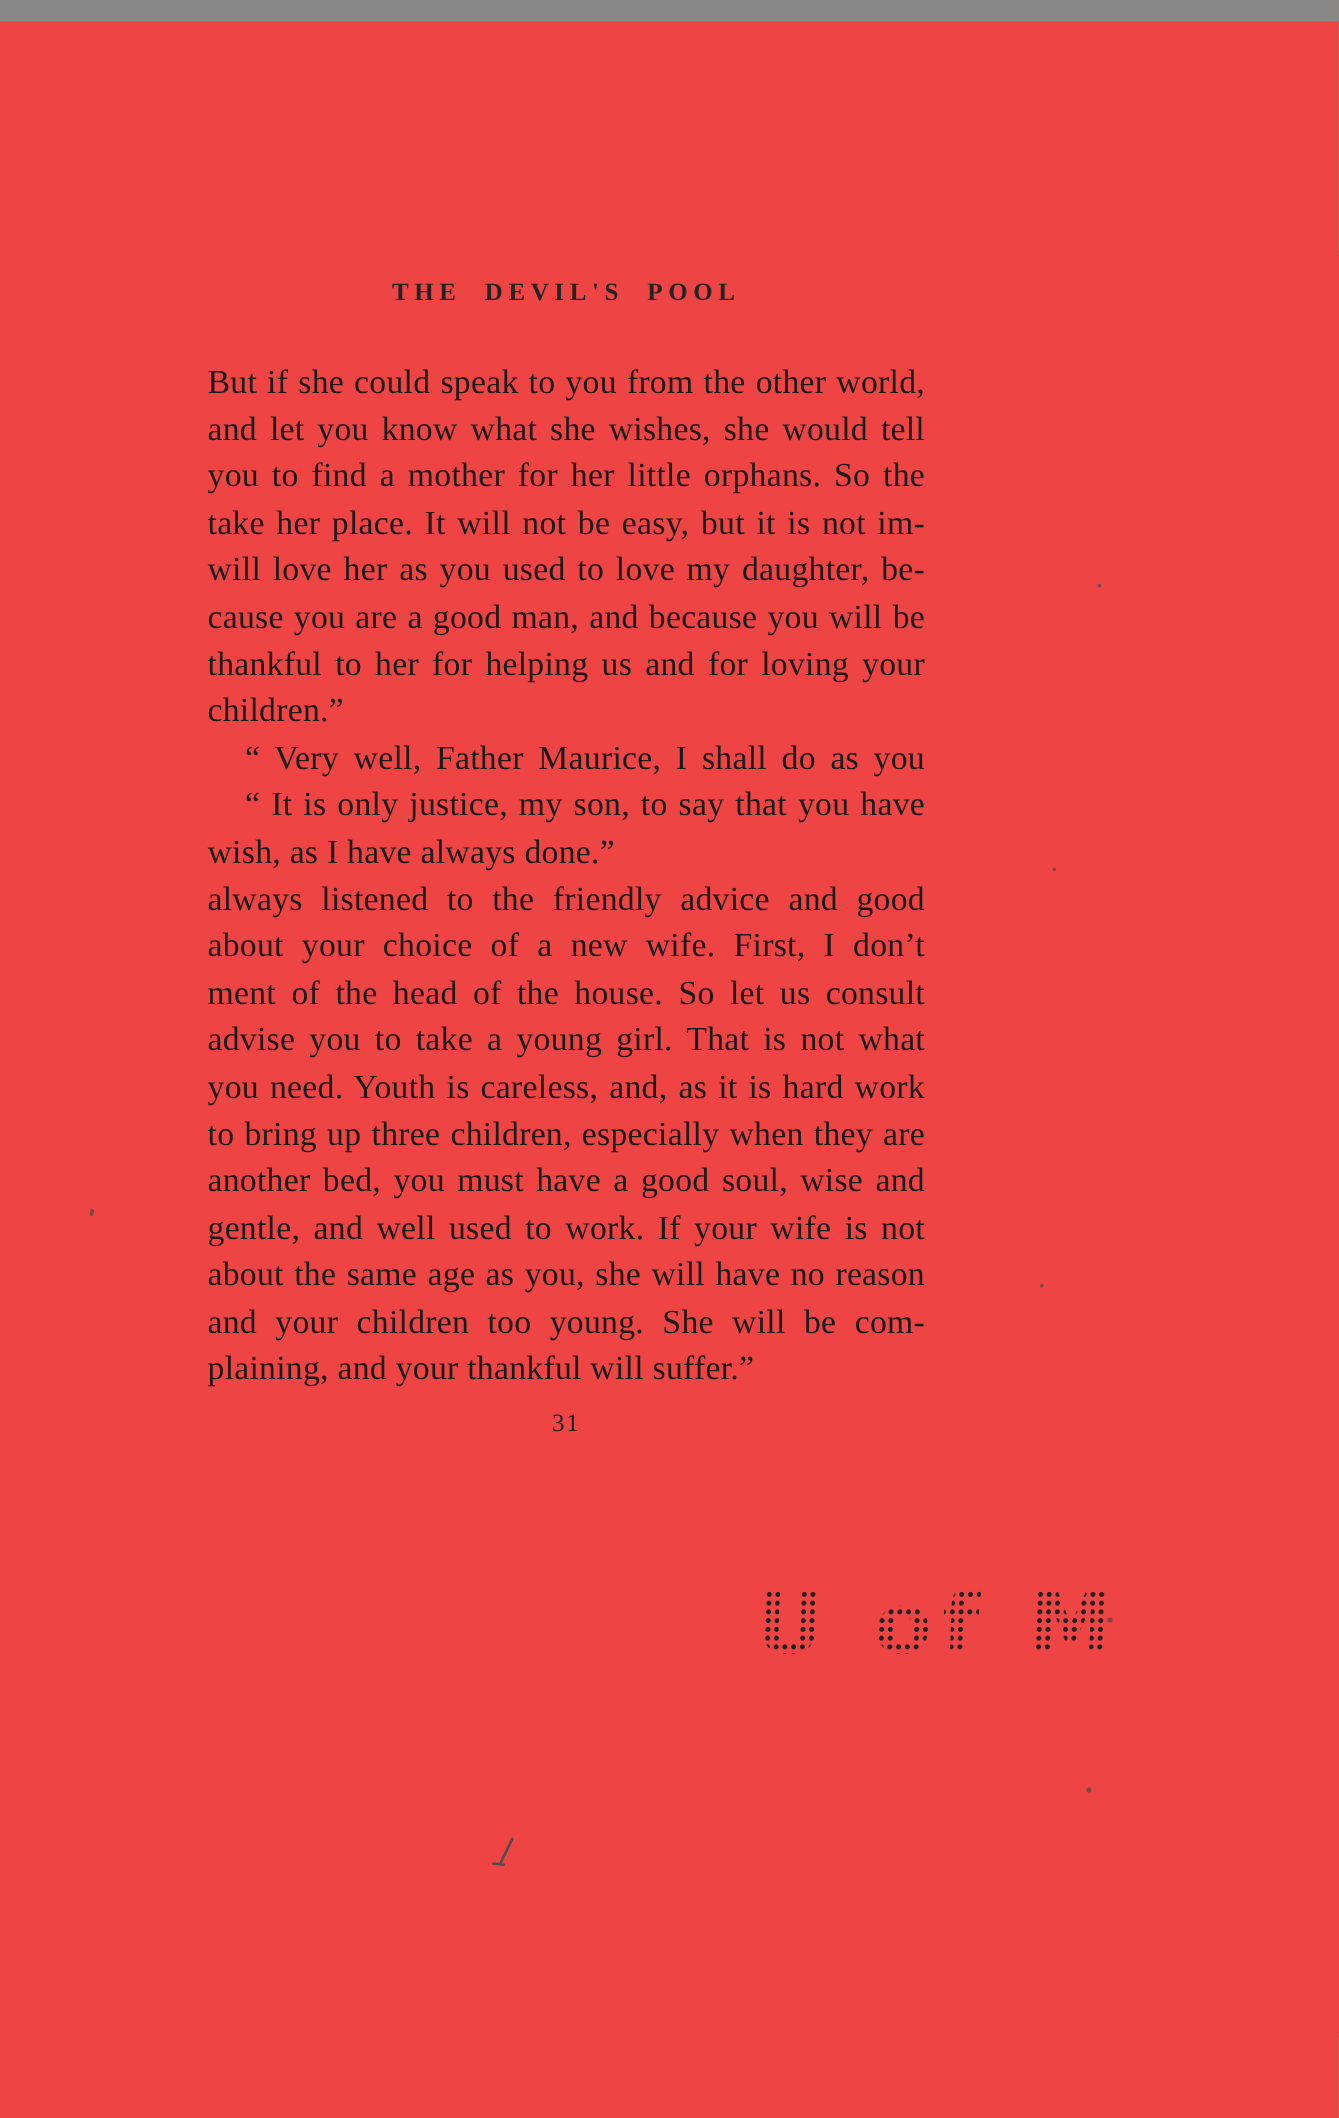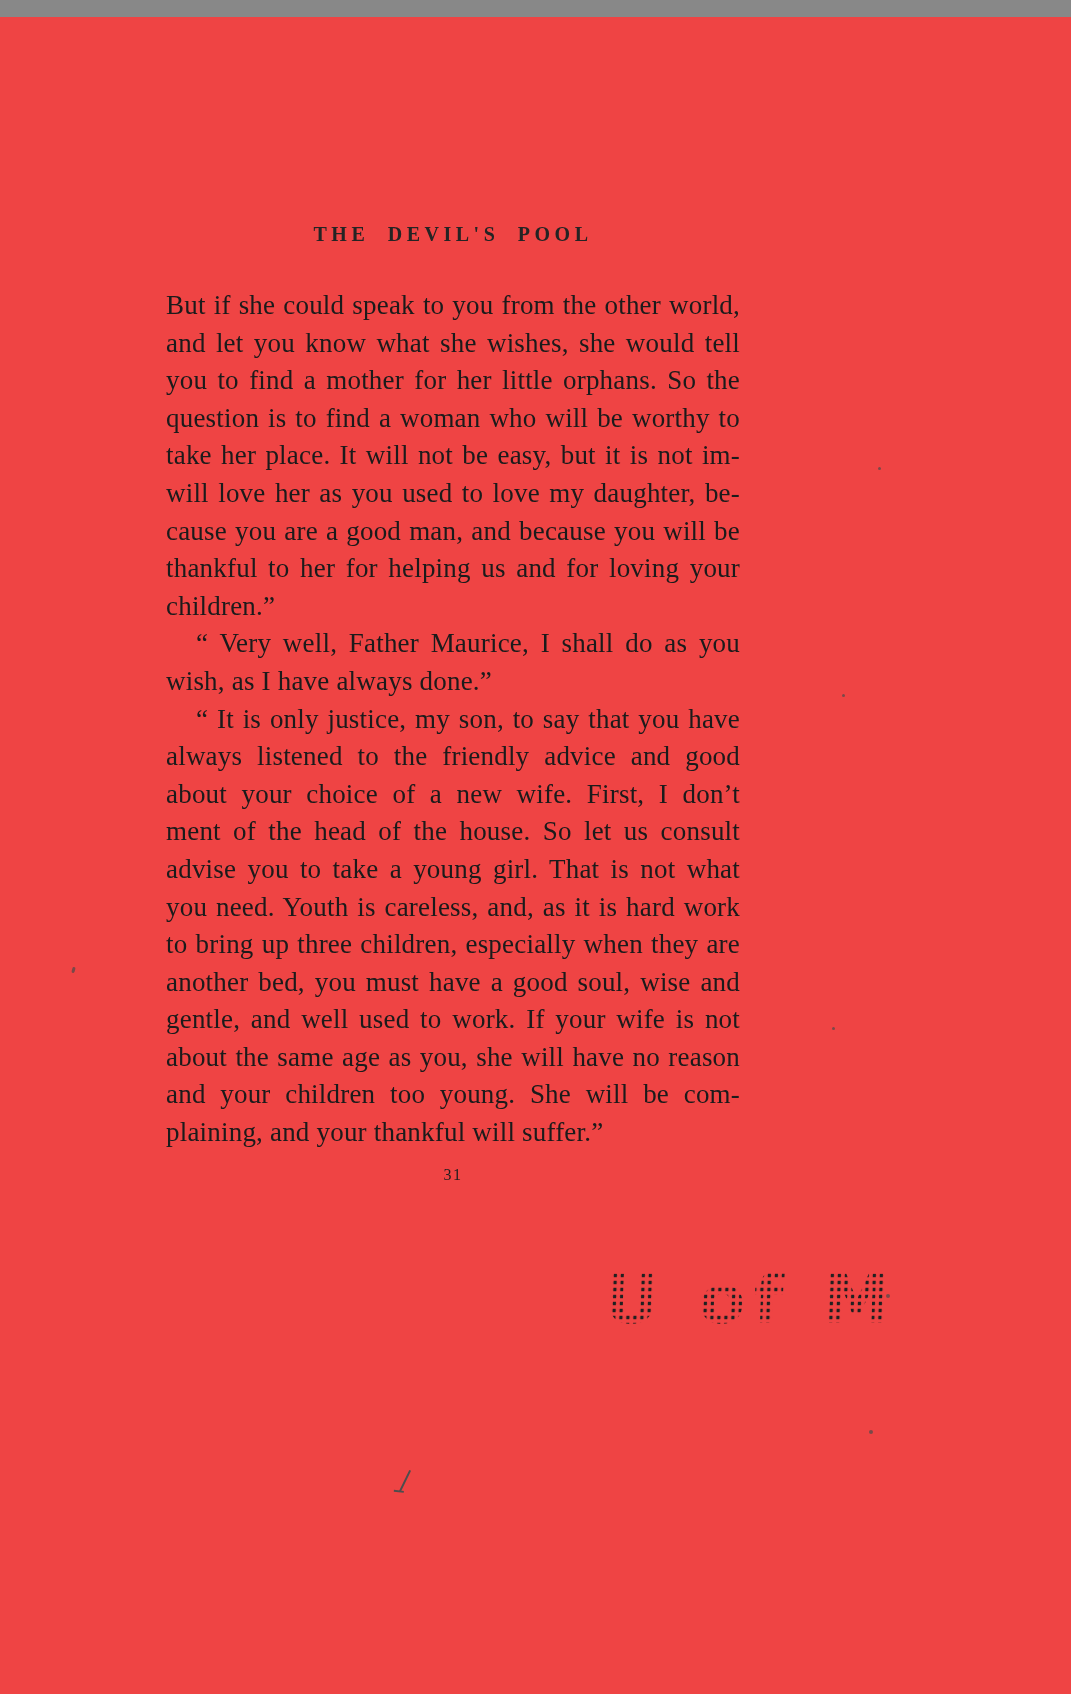--- a/index.html
+++ b/index.html
@@ -37,21 +37,21 @@
     height: 37.6px;
     text-align: justify;
     text-align-last: justify;
     letter-spacing: 0.2px;
     overflow: hidden;
   }
   .line.last { text-align-last: left; }
   .line.indent { text-indent: 30px; }
   .page-number {
     text-align: center;
-    font-size: 16px;
+    font-size: 20px;
     letter-spacing: 1.5px;
     margin-top: 14px;
     color: #1e1e1e;
   }
   .watermark {
     position: absolute;
     left: 604px;
     top: 1248px;
     font-family: "DejaVu Sans", "Liberation Sans", sans-serif;
     font-weight: bold;
@@ -106,29 +106,28 @@
 
 <div class="page">
 
   <div class="text-column">
     <div class="running-head">THE DEVIL'S POOL</div>
 
     <div class="text-body">
         <div class="line">But if she could speak to you from the other world,</div>
         <div class="line">and let you know what she wishes, she would tell</div>
         <div class="line">you to find a mother for her little orphans.  So the</div>
-        <div class="line">question is to find a woman who will be worthy to</div>
         <div class="line">take her place.  It will not be easy, but it is not im-</div>
         <div class="line">will love her as you used to love my daughter, be-</div>
         <div class="line">cause you are a good man, and because you will be</div>
         <div class="line">thankful to her for helping us and for loving your</div>
         <div class="line last">children.”</div>
         <div class="line indent">“ Very well, Father Maurice, I shall do as you</div>
+        <div class="line indent">“ It is only justice, my son, to say that you have</div>
         <div class="line last">wish, as I have always done.”</div>
-        <div class="line indent">“ It is only justice, my son, to say that you have</div>
         <div class="line">always listened to the friendly advice and good judg-</div>
         <div class="line">about your choice of a new wife.  First, I don’t</div>
         <div class="line">ment of the head of the house.  So let us consult</div>
         <div class="line">advise you to take a young girl.  That is not what</div>
         <div class="line">you need.  Youth is careless, and, as it is hard work</div>
         <div class="line">to bring up three children, especially when they are of</div>
         <div class="line">another bed, you must have a good soul, wise and</div>
         <div class="line">gentle, and well used to work.  If your wife is not</div>
         <div class="line">about the same age as you, she will have no reason</div>
         <div class="line">and your children too young.  She will be com-</div>

